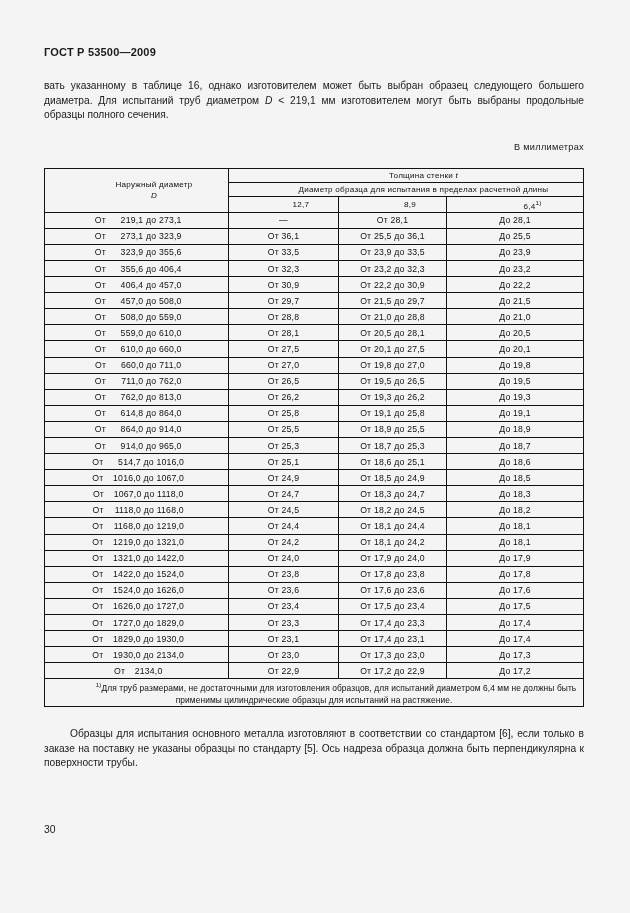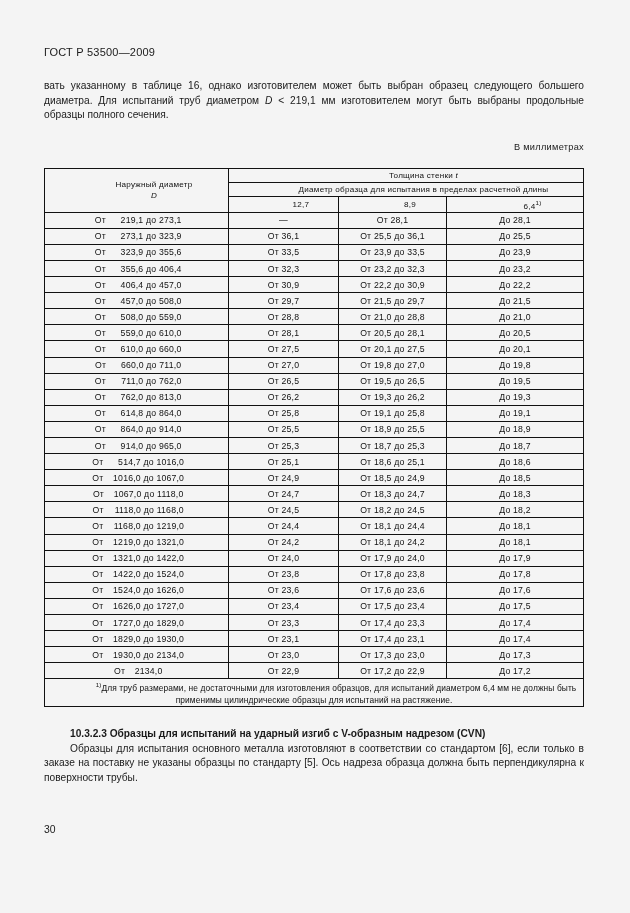--- a/index.html
+++ b/index.html
@@ -20,21 +20,21 @@
     left: 0; top: 0;
     width: 630px;
     height: 913px;
     background: #f4f4f4;
   }
   .doc-header {
     position: absolute;
     left: 44px;
     top: 46px;
     font-size: 11px;
-    font-weight: normal;
+    font-weight: bold;
     letter-spacing: 0.2px;
     white-space: nowrap;
   }
   .intro-para {
     position: absolute;
     left: 44px;
     top: 79px;
     width: 540px;
     font-size: 10.2px;
     line-height: 14.6px;
@@ -359,19 +359,18 @@
         <tr>
           <td class="footnote-cell" colspan="4">
             <span class="ind"></span><sup class="fn">1)</sup><span>Для труб размерами, не достаточными для изготовления образцов, для испытаний диаметром 6,4 мм не должны быть применимы  цилиндрические  образцы  для  испытаний  на  растяжение.</span>
           </td>
         </tr>
       </tfoot>
     </table>
   </div>
 
   <div class="body-text">
-    <p class="h">10.3.2.3 Образцы для испытаний на ударный изгиб с V-образным надрезом (CVN)</p>
     <p>Образцы для испытания основного металла изготовляют в соответствии со стандартом [6], если только в заказе на поставку не указаны образцы по стандарту [5]. Ось надреза образца должна быть перпендикулярна к поверхности трубы.</p>
   </div>
 
   <div class="pgnum">30</div>
 
 </div>
 
 </body></html>

